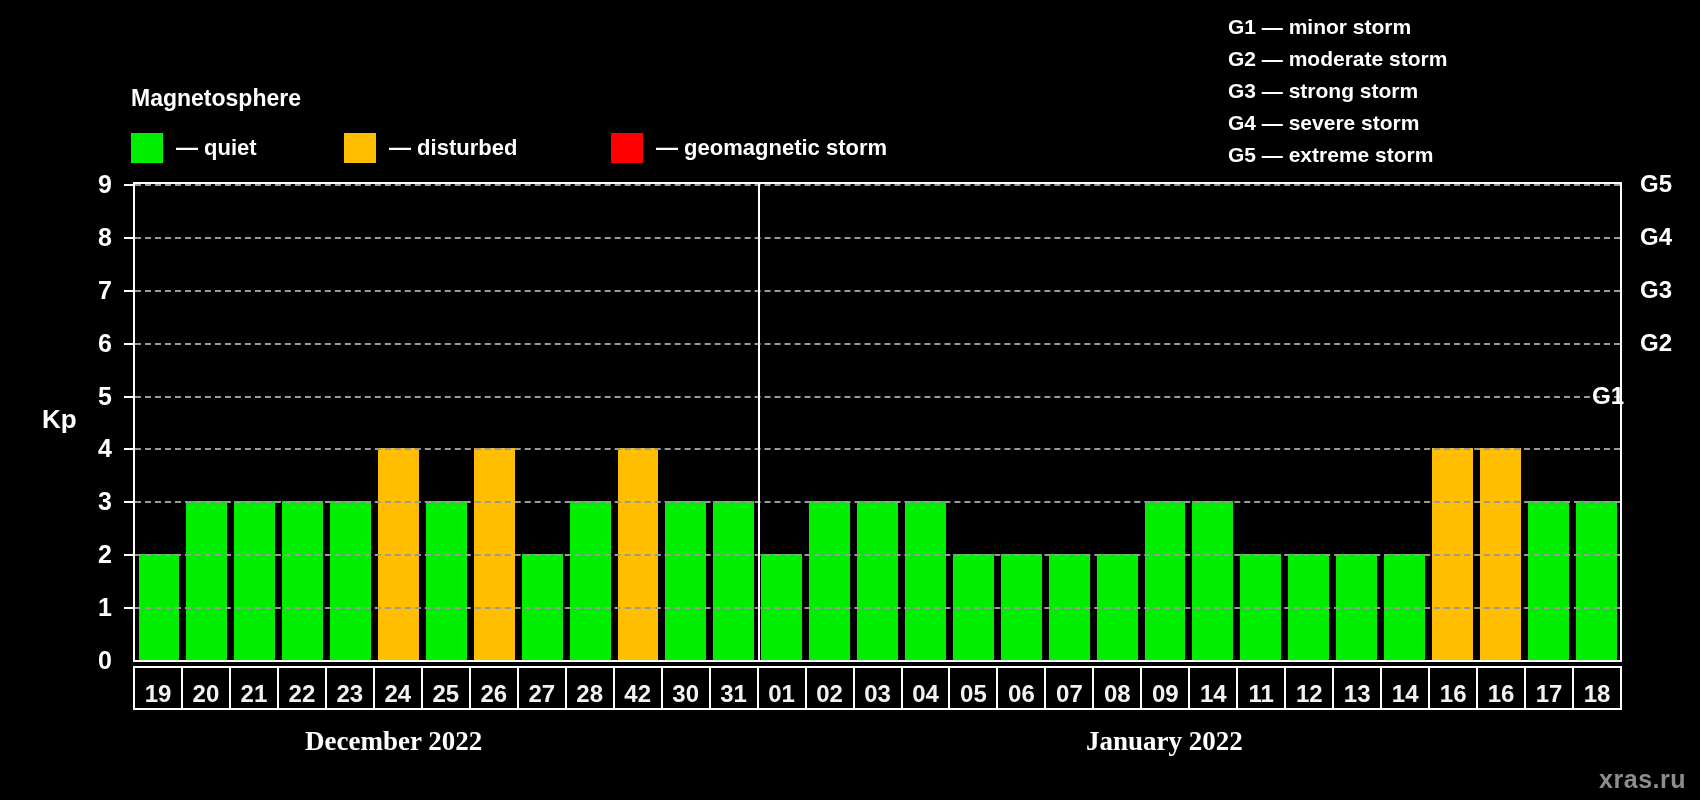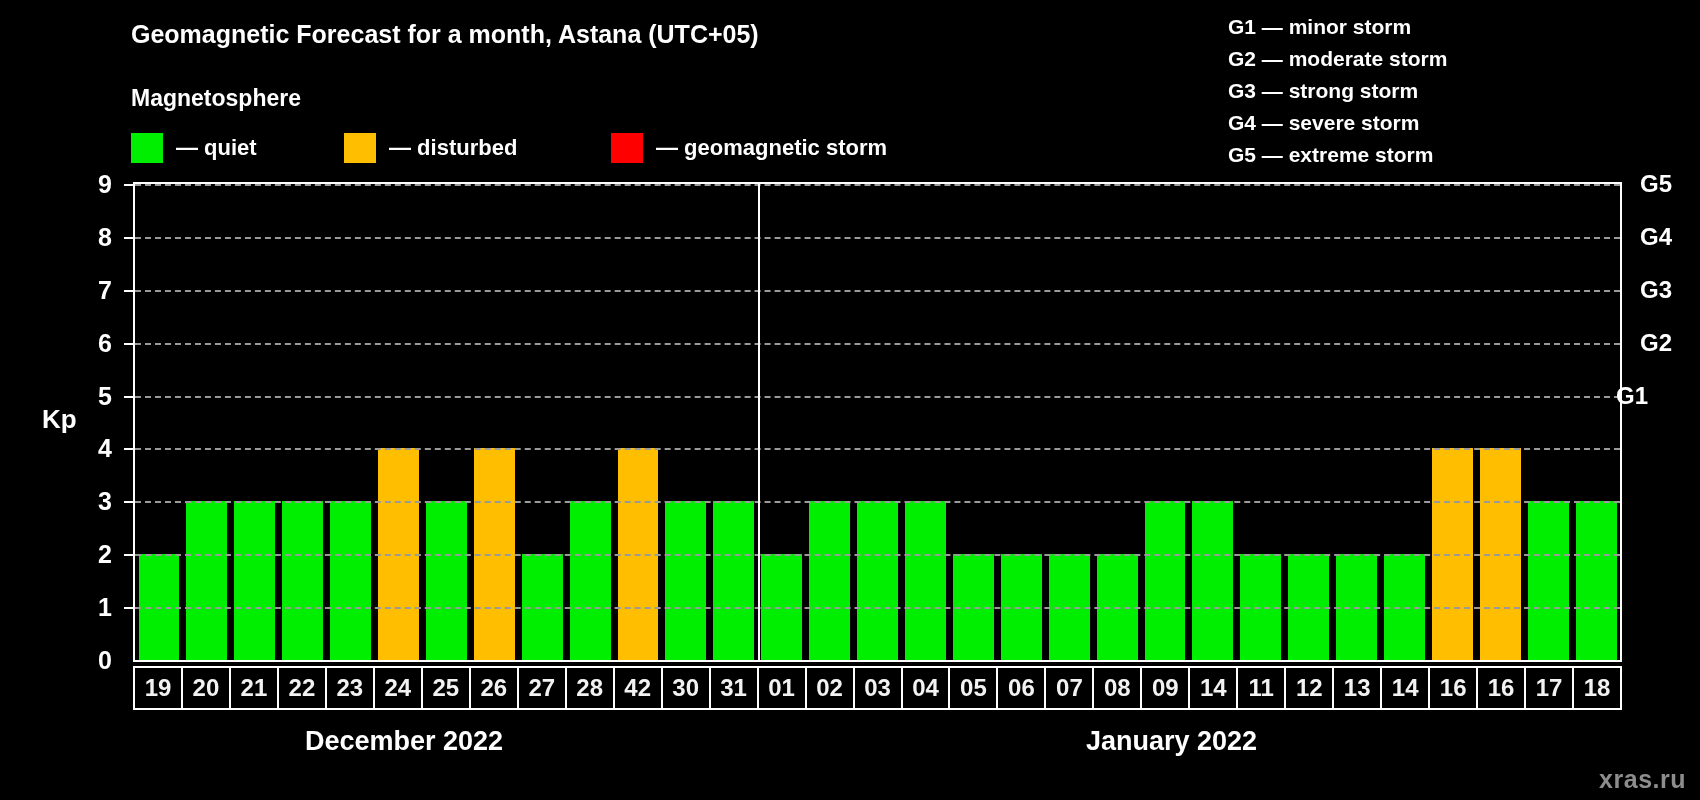--- a/index.html
+++ b/index.html
@@ -39,34 +39,33 @@
 
   
   .ylab{position:absolute;right:0;font-size:25px;font-weight:bold;color:#fff;text-align:right;transform:translateY(-50%);}
   .ytick{position:absolute;width:9px;height:0;border-top:2px solid #fff;}
   .kp{position:absolute;font-size:26px;font-weight:bold;color:#fff;transform:translateY(-50%);}
   .glab{position:absolute;font-size:24px;font-weight:bold;color:#fff;transform:translateY(-50%);white-space:nowrap;}
 
   
   .daystrip{position:absolute;left:133px;top:666px;width:1489px;height:44px;display:flex;}
   .daycell{flex:1 1 0;border:2px solid #ffffff;box-sizing:border-box;margin-right:-2px;
-           display:flex;align-items:center;justify-content:center;background:#000;}
+           display:flex;align-items:flex-end;justify-content:center;background:#000;}
   .daycell:last-child{margin-right:0;}
   .daytxt{font-size:24px;font-weight:bold;color:#f2f2f2;}
 
   
-  .month{position:absolute;top:726px;font-size:27px;font-weight:bold;color:#fff;white-space:nowrap;}
+  .month{position:absolute;top:726px;font-size:27px;font-weight:bold;color:#fff;white-space:nowrap;font-family:Liberation Serif, serif;}
   .watermark{position:absolute;right:14px;bottom:6px;font-size:25px;font-weight:bold;color:#8d8d8d;letter-spacing:.5px;text-align:right;}
 </style>
 </head>
 <body>
 
 <div id="root">
 
-  <div class="title">Geomagnetic Forecast for a month, Astana (UTC+05)</div>
   <div class="subtitle">Magnetosphere</div>
 
   <div class="legend-row" id="legend-row">
       <div class="legend-item" style="left: 0px;">
         <span class="legend-sw" style="background: rgb(0, 238, 0);"></span>
         <span class="legend-txt">— quiet</span>
       </div>
       <div class="legend-item" style="left: 213px;">
         <span class="legend-sw" style="background: rgb(255, 191, 0);"></span>
         <span class="legend-txt">— disturbed</span>
@@ -213,21 +212,21 @@
       <div class="ylab" style="top: 607.111px; left: 72px; width: 40px;">1</div>
       <div class="ytick" style="top: 607.111px; left: 124px;"></div>
       <div class="ylab" style="top: 660px; left: 72px; width: 40px;">0</div>
       <div class="kp" style="top: 419.356px; left: 42px;">Kp</div>
     </div>
   <div id="gaxis">
       <div class="glab" style="top: 184px; left: 1640px;">G5</div>
       <div class="glab" style="top: 236.889px; left: 1640px;">G4</div>
       <div class="glab" style="top: 289.778px; left: 1640px;">G3</div>
       <div class="glab" style="top: 342.667px; left: 1640px;">G2</div>
-      <div class="glab" style="top: 395.556px; left: 1592px; margin-left: 24px;">G1</div>
+      <div class="glab" style="top: 395.556px; left: 1592px;">G1</div>
     </div>
 
   <div class="daystrip" id="daystrip">
       <div class="daycell">
         <span class="daytxt">19</span>
       </div>
       <div class="daycell">
         <span class="daytxt">20</span>
       </div>
       <div class="daycell">

